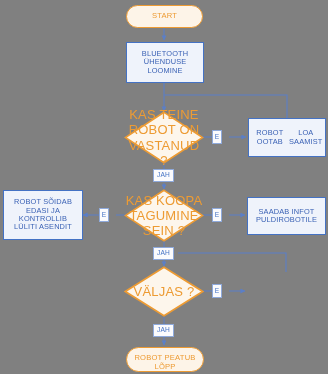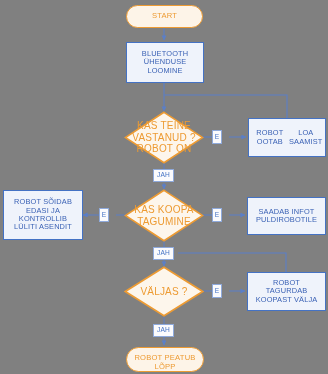--- a/index.html
+++ b/index.html
@@ -57,21 +57,21 @@
   .dia-shape {
     position: absolute;
     left: 0; top: 0;
     width: 100%;
     height: 100%;
   }
   .dia-text {
     position: relative;
     z-index: 2;
     color: #ed9b33;
-    font-size: 10px;
+    font-size: 13px;
     text-align: center;
     line-height: 1.18;
     letter-spacing: 0.2px;
     width: 100%;
   }
   .edge-label {
     position: absolute;
     background: #fbfbfd;
     border: 1px solid #8faadc;
     color: #4472c4;
@@ -139,37 +139,38 @@
     <span class="ln">ÜHENDUSE</span>
     <span class="ln">LOOMINE</span>
   </div>
 
   <div class="dia-wrap" style="left:124px; top:111px; width:80px; height:53px;">
     <svg class="dia-shape" viewBox="0 0 80 53" preserveAspectRatio="none">
       <polygon points="40,1.3 78.7,26.5 40,51.7 1.3,26.5" fill="#fdf6ec" stroke="#ed9b33" stroke-width="1.6"></polygon>
     </svg>
     <div class="dia-text">
       <span class="ln">KAS TEINE</span>
+      <span class="ln">ROBOT ON</span>
       <span class="ln">VASTANUD ?</span>
-      <span class="ln">ROBOT ON</span>
     </div>
   </div>
 
   <div class="node proc" style="left:248px; top:118px; width:78px; height:39px; ">
     <span class="ln">ROBOT OOTAB</span>
     <span class="ln">LOA SAAMIST</span>
   </div>
 
   <div class="dia-wrap" style="left:124px; top:189px; width:80px; height:53px;">
     <svg class="dia-shape" viewBox="0 0 80 53" preserveAspectRatio="none">
       <polygon points="40,1.3 78.7,26.5 40,51.7 1.3,26.5" fill="#fdf6ec" stroke="#ed9b33" stroke-width="1.6"></polygon>
     </svg>
     <div class="dia-text">
       <span class="ln">KAS KOOPA</span>
       <span class="ln">TAGUMINE</span>
+      <span class="ln">SEIN ?</span>
     </div>
   </div>
 
   <div class="node proc" style="left:3px; top:190px; width:80px; height:50px; flex-direction:column;">
     <span class="ln">ROBOT SÕIDAB</span>
     <span class="ln">EDASI JA</span>
     <span class="ln">KONTROLLIB</span>
     <span class="ln">LÜLITI ASENDIT</span>
   </div>
 
@@ -180,25 +181,20 @@
 
   <div class="dia-wrap" style="left:124px; top:266px; width:80px; height:51px;">
     <svg class="dia-shape" viewBox="0 0 80 51" preserveAspectRatio="none">
       <polygon points="40,1.3 78.7,25.5 40,49.7 1.3,25.5" fill="#fdf6ec" stroke="#ed9b33" stroke-width="1.6"></polygon>
     </svg>
     <div class="dia-text">
       <span class="ln">VÄLJAS ?</span>
     </div>
   </div>
 
-  <div class="node proc" style="left:247px; top:272px; width:79px; height:39px; flex-direction:column;">
-    <span class="ln">ROBOT</span>
-    <span class="ln">TAGURDAB</span>
-    <span class="ln">KOOPAST VÄLJA</span>
-  </div>
 
   <div class="node term" style="left:126px; top:347px; width:78px; height:25px; flex-direction:column;justify-content:flex-end;">
     <span class="ln">ROBOT PEATUB</span>
     <span class="ln">LÕPP</span>
   </div>
 
   <div class="edge-label" style="left:212px; top:130px; width:10px; height:14px;">E</div>
 
   <div class="edge-label" style="left:153px; top:169px; width:21px; height:13px;">JAH</div>
 

